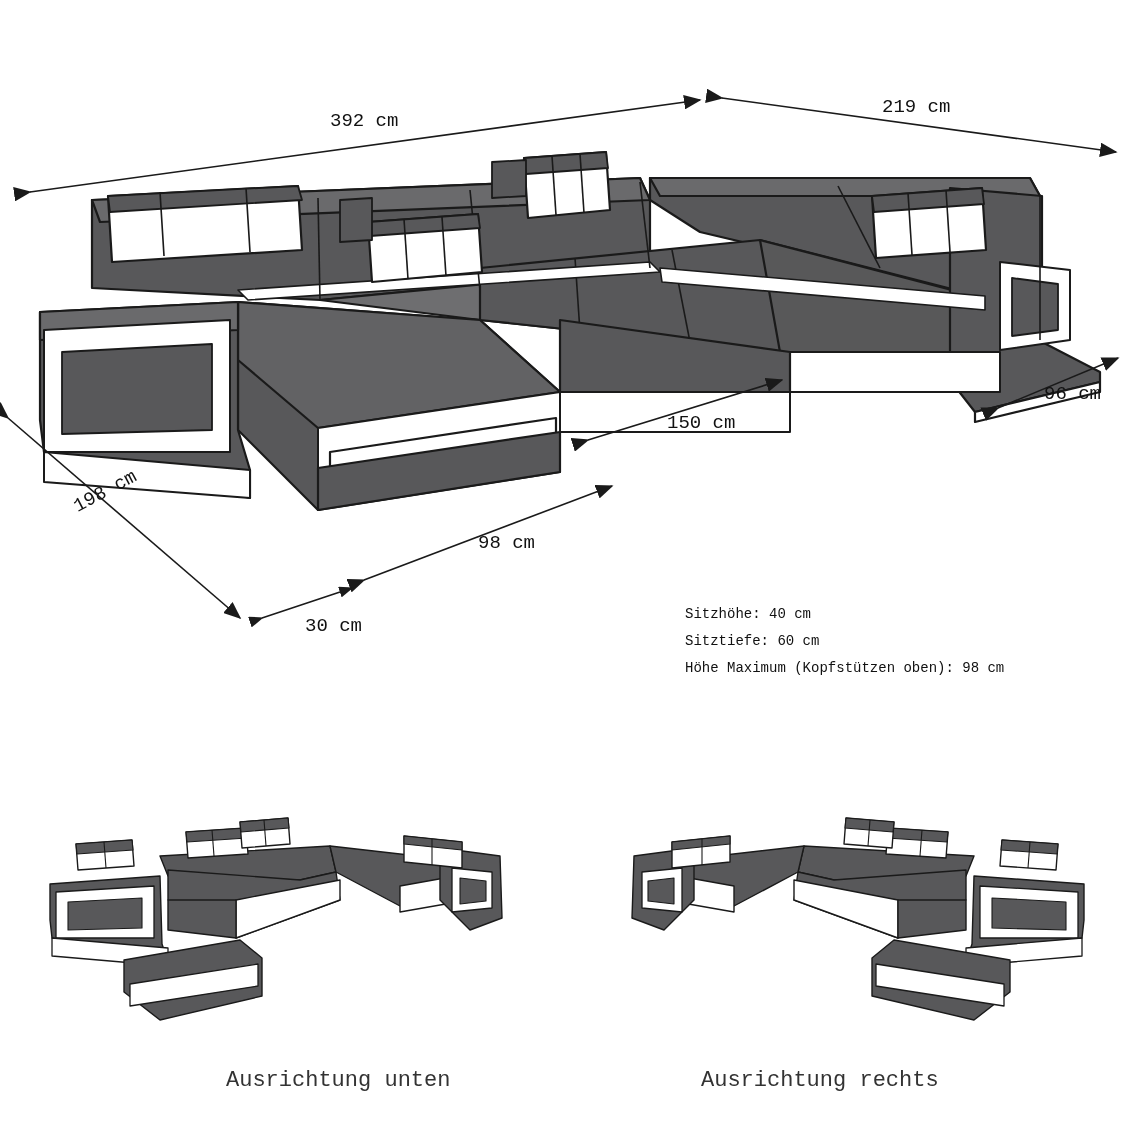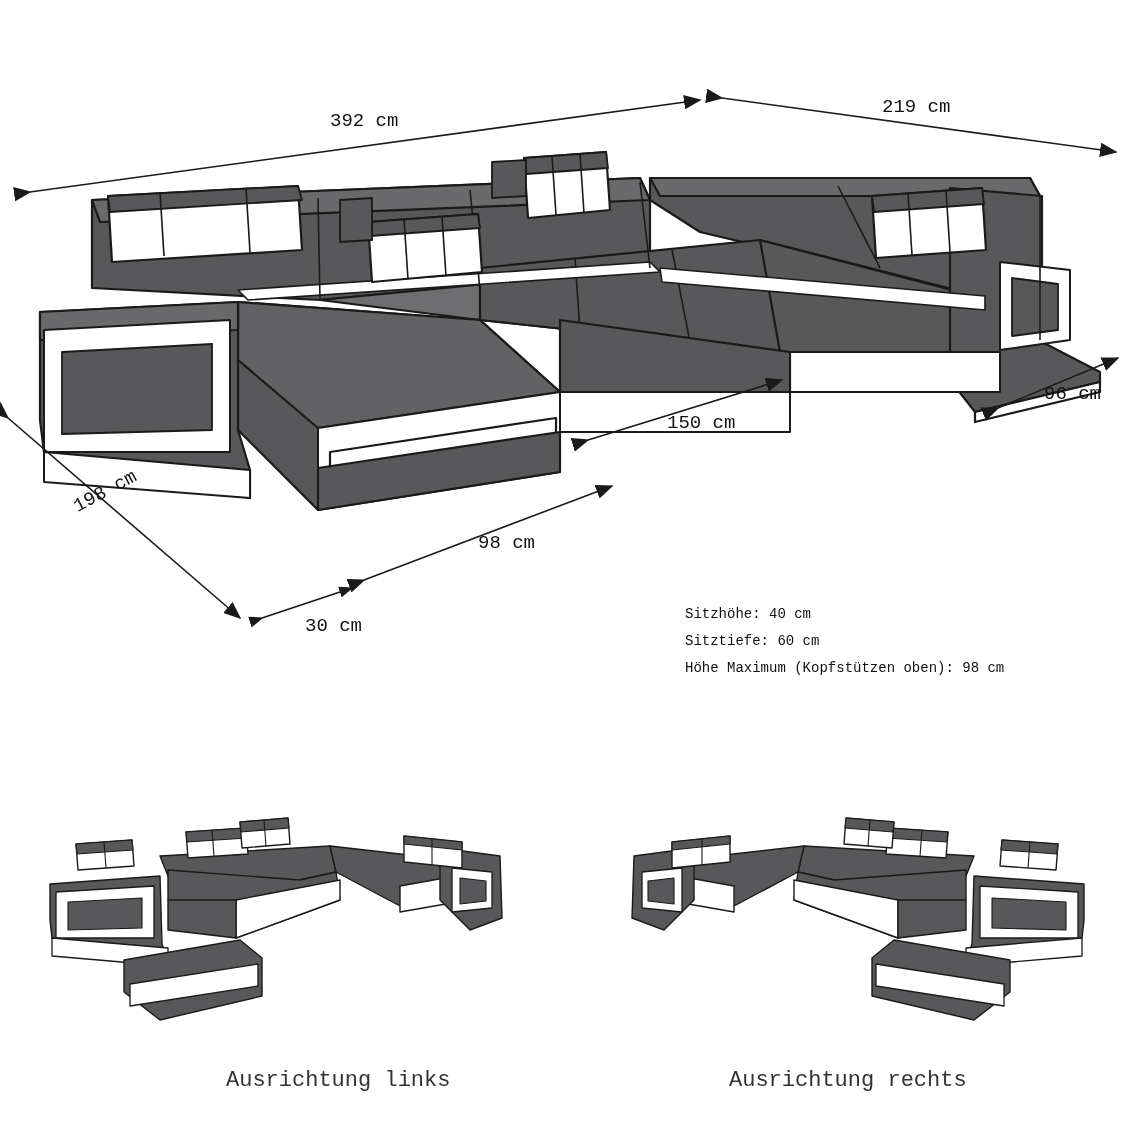--- a/index.html
+++ b/index.html
@@ -28,21 +28,21 @@
     color:#111;
     white-space:nowrap;
   }
   .variant-caption{
     position:absolute;
     font-size:22px;
     color:#333;
     white-space:nowrap;
   }
   #cap-left{left:226px;top:1068px;}
-  #cap-right{left:701px;top:1068px;margin-left:28px;}
+  #cap-right{left:701px;top:1068px;}
   .rot-198{transform:rotate(-28deg);transform-origin:left top;}
 </style>
 </head>
 <body>
 
 <div id="stage">
 
   <svg width="1134" height="1134" viewBox="0 0 1134 1134">
     <defs>
       <marker id="ah" markerWidth="11" markerHeight="9" refX="10" refY="4.5" orient="auto">
@@ -221,17 +221,17 @@
   <div class="dimlabel" style="left:478px;top:532px;">98 cm</div>
 
   <div class="dimlabel" style="left:305px;top:615px;">30 cm</div>
 
   <div class="spec-block">
     <div>Sitzhöhe: 40 cm</div>
     <div>Sitztiefe: 60 cm</div>
     <div>Höhe Maximum (Kopfstützen oben): 98 cm</div>
   </div>
 
-  <div class="variant-caption" id="cap-left">Ausrichtung links</div>
+  <div class="variant-caption" id="cap-left">Ausrichtung unten</div>
 
   <div class="variant-caption" id="cap-right">Ausrichtung rechts</div>
 
 </div>
 
 </body></html>

